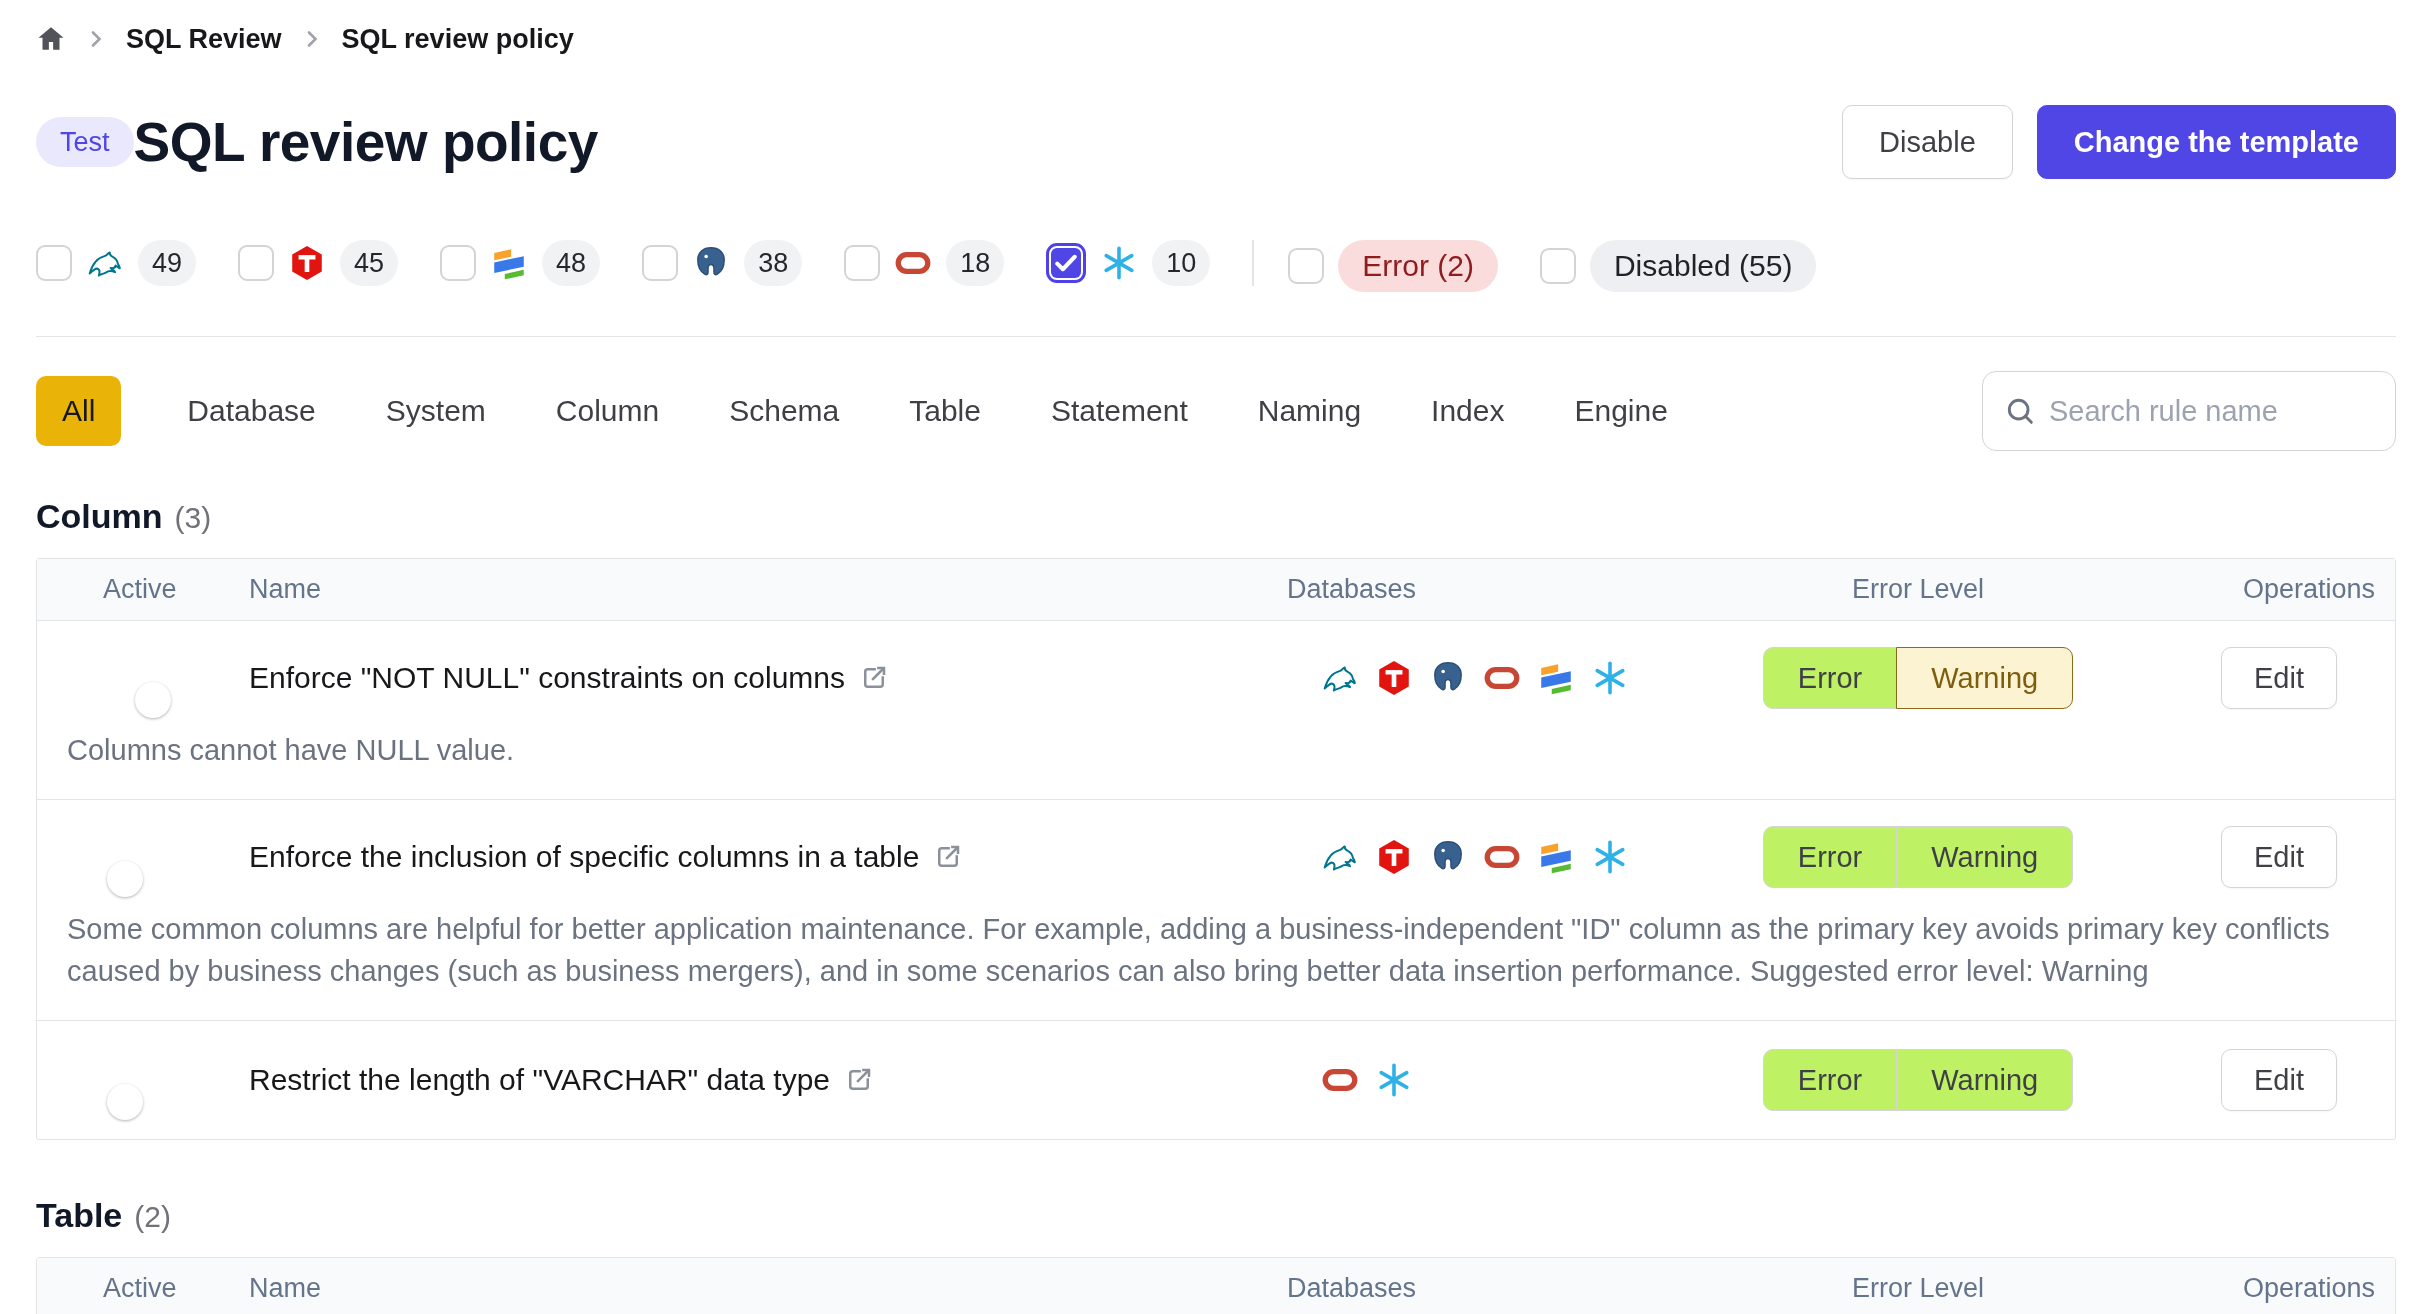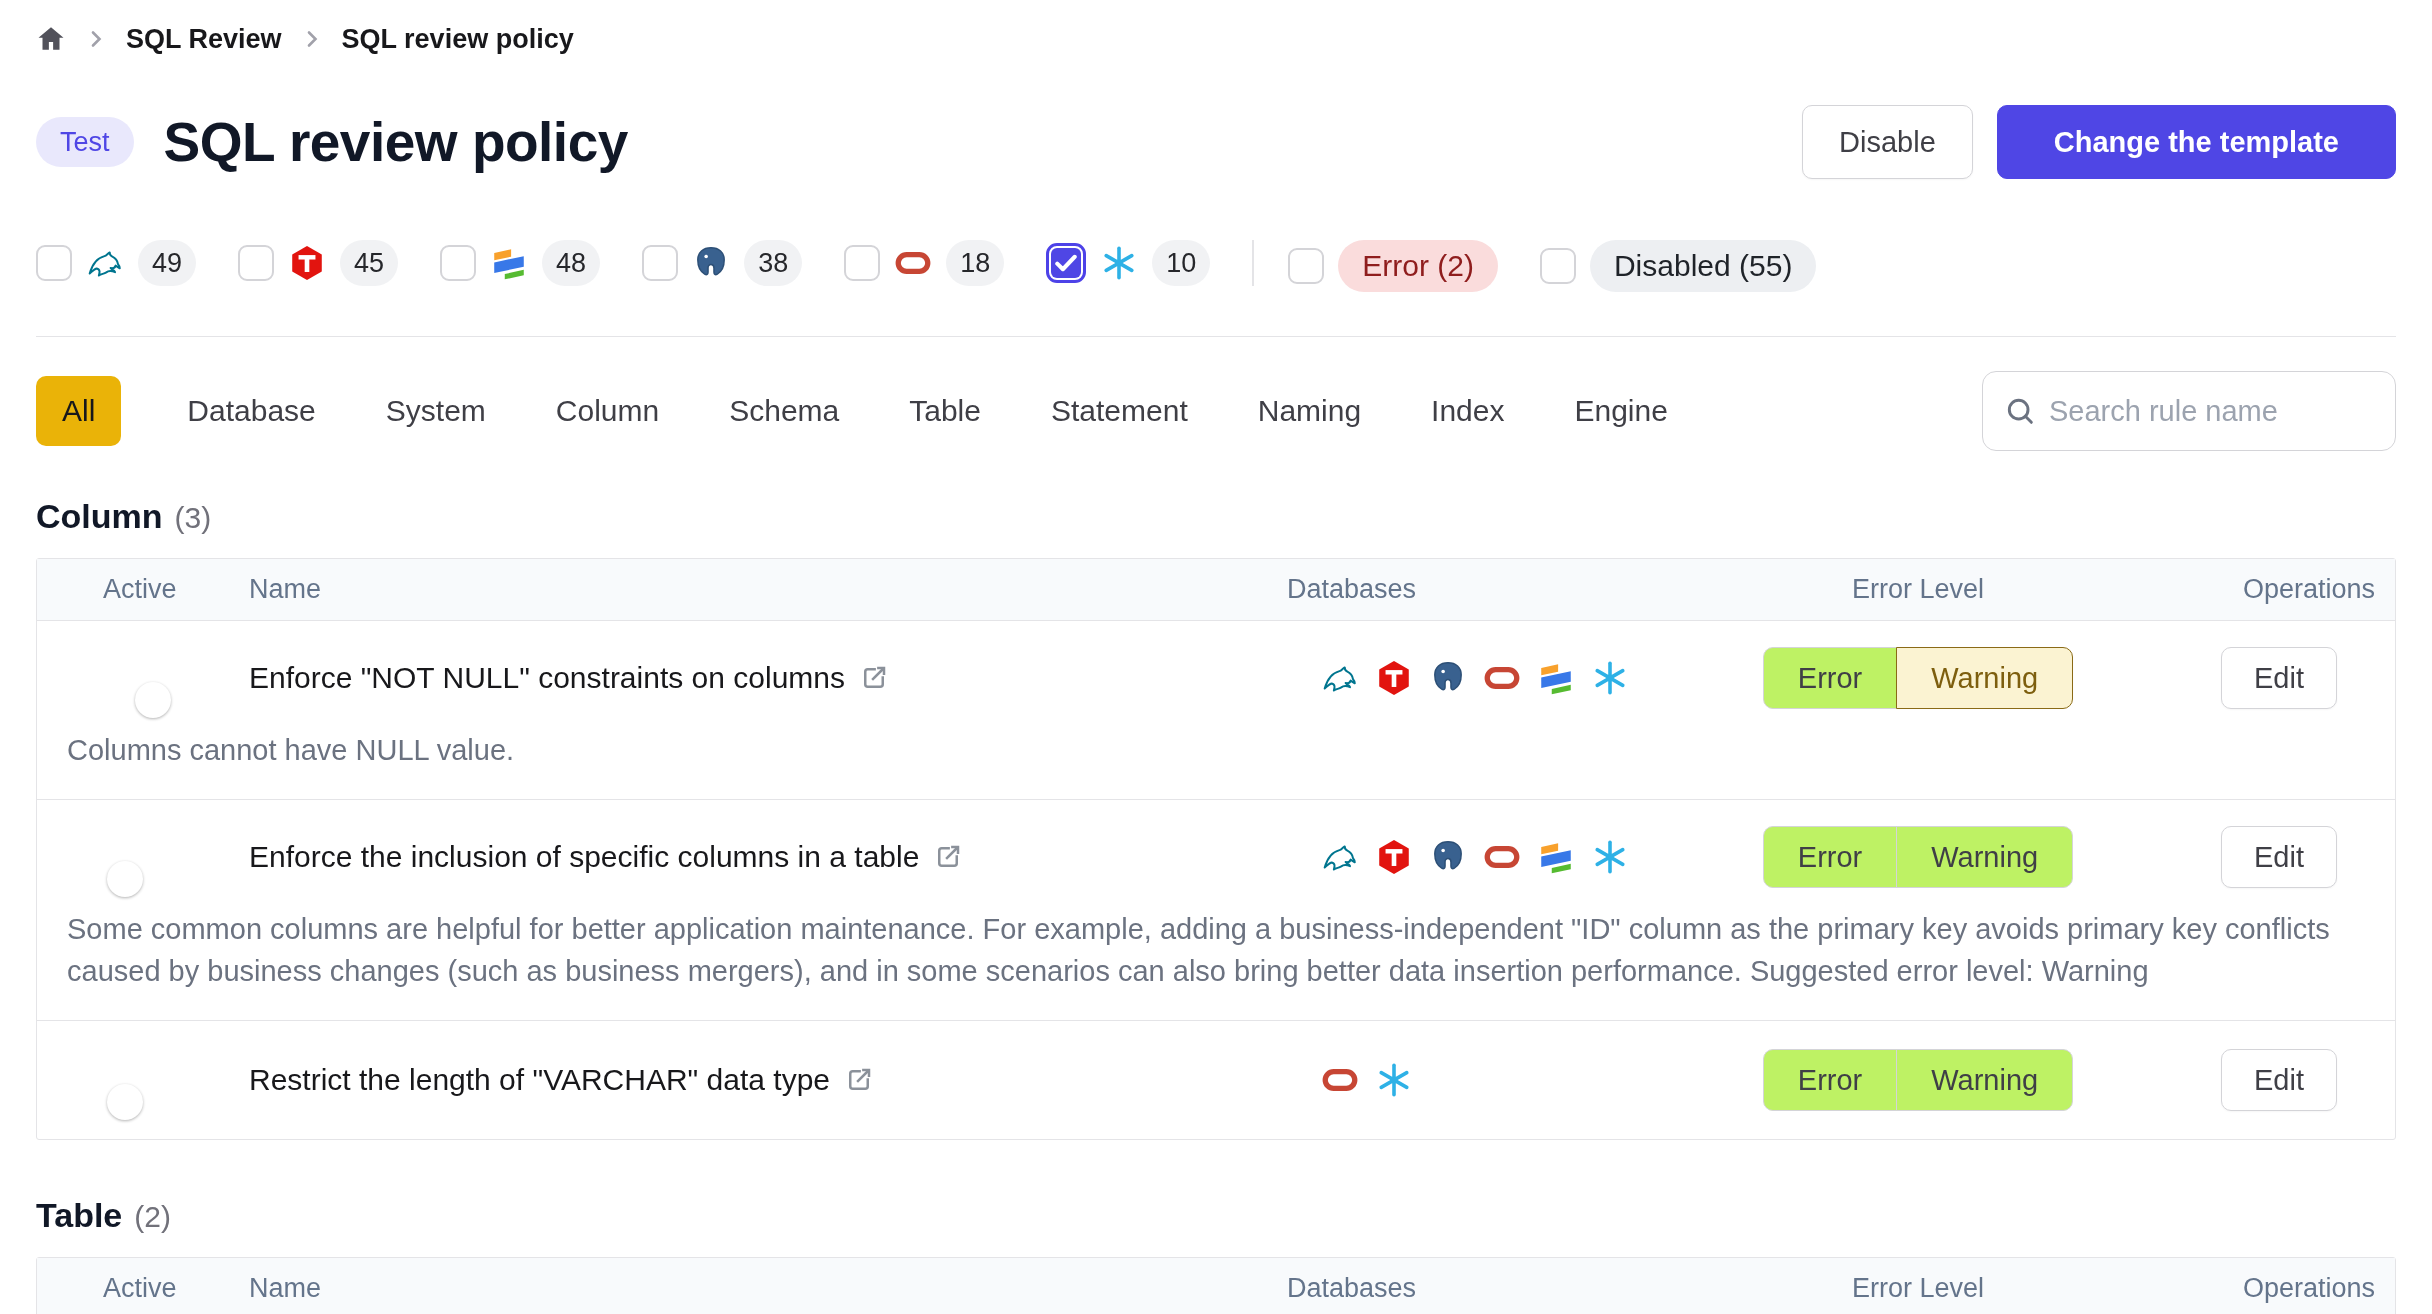--- a/index.html
+++ b/index.html
@@ -8,30 +8,30 @@
   .container { padding:0 36px; }
 
   
   .breadcrumb { display:flex; align-items:center; gap:18px; padding-top:18px; height:60px; }
   .crumb { font-size:27px; font-weight:600; color:#18181b; cursor:pointer; }
   .bc-chevron { width:24px; height:24px; }
   .home { width:30px; height:30px; cursor:pointer; }
 
   
   .header-row { margin-top:34px; display:flex; align-items:center; justify-content:space-between; height:96px; }
-  .header-left { display:flex; align-items:center; gap:30px; }
+  .header-left { display:flex; align-items:center; }
   .badge { background:#e9e8fc; color:#4f46e5; font-size:27px; font-weight:500;
     height:50px; padding:0 24px; border-radius:25px; display:inline-flex; align-items:center; }
   .page-title { font-size:55px; font-weight:700; color:#111827; letter-spacing:-0.5px; }
   .header-actions { display:flex; gap:24px; }
   .btn { font-family:inherit; cursor:pointer; }
   .btn-plain { background:#fff; border:1px solid #d4d4d8; border-radius:10px; height:74px;
     padding:0 36px; font-size:29px; color:#3f3f46; box-shadow:0 1px 2px rgba(0,0,0,.04); }
   .btn-primary { background:#4f46e5; border:1px solid #4f46e5; border-radius:10px; height:74px;
-    padding:0 56px; font-size:29px; font-weight:600; color:#fff; }
+    padding:0 36px; font-size:29px; font-weight:600; color:#fff; }
 
   
   .filter-row { margin-top:50px; display:flex; align-items:flex-start; height:58px; }
   .f-group { display:flex; align-items:center; gap:14px; margin-right:42px; cursor:pointer; }
   .cb { width:36px; height:36px; border:2px solid #d4d4d8; border-radius:9px; background:#fff;
     flex:0 0 auto; display:flex; align-items:center; justify-content:center; cursor:pointer; }
   .cb svg { display:none; }
   .cb.checked { width:40px; height:40px; border:3px solid #4d42e8; border-radius:11px;
     background:#4f46e5; background-clip:content-box; padding:2px; }
   .cb.checked svg { display:block; }

